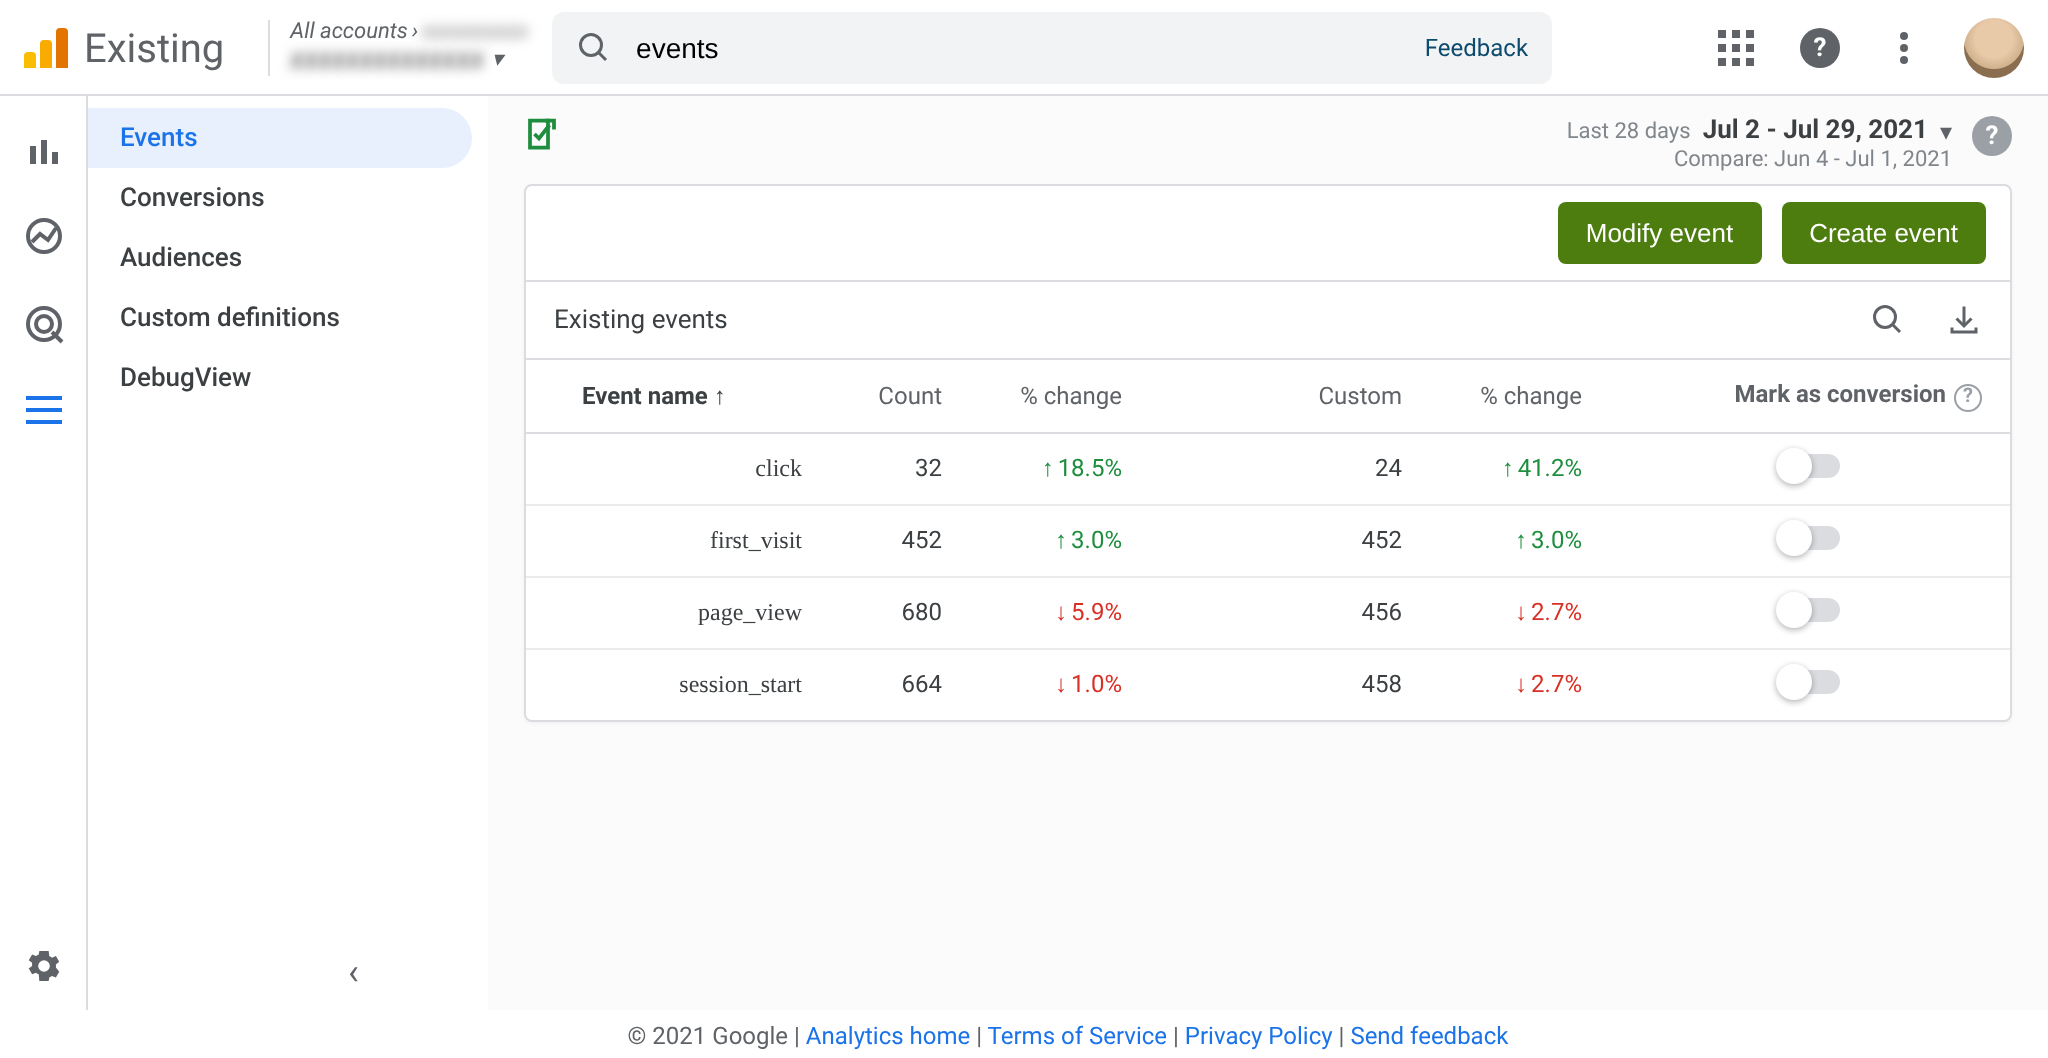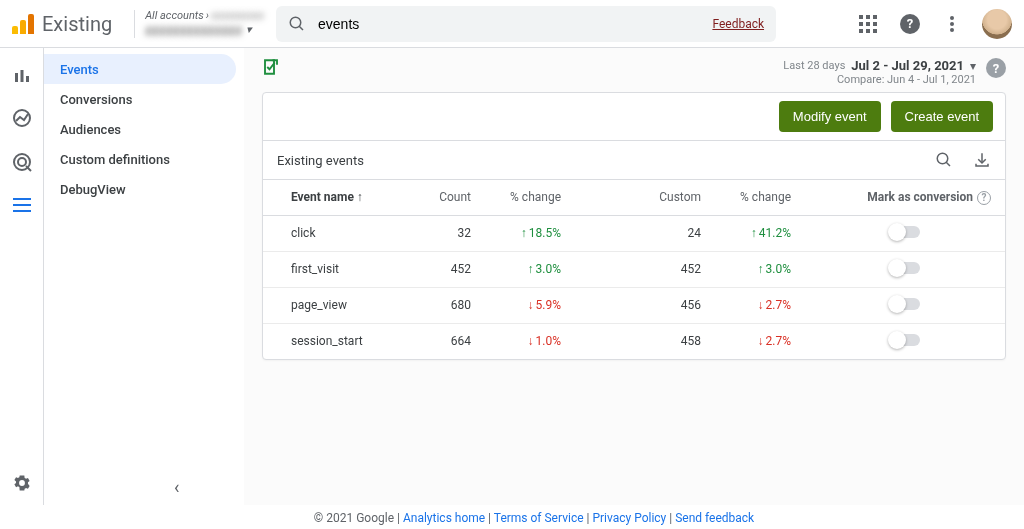--- a/index.html
+++ b/index.html
@@ -8,21 +8,21 @@
   .logo-wrap { display: flex; align-items: center; gap: 8px; margin-right: 12px; }
   .logo-mark { display: flex; align-items: flex-end; gap: 2px; }
   .logo-mark span { display: inline-block; width: 6px; border-radius: 2px 2px 0 0; }
   .brand { font-size: 20px; color: #5f6368; font-weight: 400; }
   .divider-v { width: 1px; height: 28px; background: #dadce0; margin: 0 10px; }
   .acct { display: flex; flex-direction: column; font-size: 11px; color: #5f6368; line-height: 1.2; font-style: italic; }
   .acct-top { display: flex; align-items: center; gap: 2px; }
   .blur { color: transparent; text-shadow: 0 0 6px #777; }
   .search-box { margin-left: 12px; background: #f1f3f4; border-radius: 6px; display: flex; align-items: center; height: 36px; padding: 0 12px; flex: 0 0 500px; }
   .search-box input { border: none; background: transparent; outline: none; font-size: 14px; flex: 1; padding-left: 12px; }
-  .feedback { text-decoration: underline; color: #7f1d1d; font-size: 12px; }
+  .feedback { color: #0c4a6e; font-size: 12px; }
   .hdr-right { margin-left: auto; display: flex; align-items: center; gap: 18px; }
   .icon-btn { width: 24px; height: 24px; display: flex; align-items: center; justify-content: center; cursor: pointer; color: #5f6368; }
   .avatar-hdr { width: 30px; height: 30px; border-radius: 50%; background: radial-gradient(circle at 50% 35%, #e8c9a8 38%, #d1b28e 60%, #8a6e4f 62%); }
   .layout { display: flex; height: calc(100% - 48px - 24px); }
   .rail { width: 44px; border-right: 1px solid #dadce0; display: flex; flex-direction: column; align-items: center; padding-top: 18px; gap: 24px; position: relative; }
   .rail .rail-icon { color: #5f6368; cursor: pointer; }
   .rail .rail-icon.active { color: #1a73e8; }
   .rail .gear { position: absolute; bottom: 12px; }
   .subnav { width: 200px; padding-top: 6px; }
   .subnav-item { display: flex; align-items: center; height: 30px; padding-left: 16px; font-size: 13px; border-radius: 0 15px 15px 0; cursor: pointer; margin-right: 8px; color: #3c4043; font-weight: 500; }
@@ -39,21 +39,21 @@
   .card { background: #fff; border: 1px solid #dadce0; border-radius: 4px; box-shadow: 0 1px 2px rgba(0,0,0,0.04); }
   .btn-row { display: flex; justify-content: flex-end; gap: 10px; padding: 8px 12px; border-bottom: 1px solid #dadce0; }
   .btn { background: #4d7c0f; color: #fff; border: none; border-radius: 4px; font-size: 13px; font-weight: 500; padding: 8px 14px; cursor: pointer; }
   .tbl-head { display: flex; align-items: center; justify-content: space-between; padding: 10px 14px; border-bottom: 1px solid #dadce0; color: #3c4043; font-size: 13px; }
   .tbl-head .tools { display: flex; gap: 20px; color: #5f6368; }
   table { width: 100%; border-collapse: collapse; font-size: 12px; }
   th { text-align: right; font-weight: 400; color: #5f6368; padding: 10px 14px; border-bottom: 1px solid #dadce0; }
   th.name-col { text-align: left; font-weight: 700; color: #3c4043; padding-left: 28px; }
   th.mark-col { color: #5f6368; font-weight: bold; }
   td { padding: 10px 14px; border-bottom: 1px solid #ebebeb; text-align: right; }
-  td.name-cell { text-align: left; padding-left: 28px; }
+  td.name-cell { text-align: right; padding-left: 28px; font-family: Liberation Serif, serif; }
   tr:last-child td { border-bottom: none; }
   .up { color: #1e8e3e; display: inline-flex; align-items: center; gap: 2px; }
   .down { color: #d93025; display: inline-flex; align-items: center; gap: 2px; }
   .arrow { font-size: 12px; }
   .toggle { position: relative; width: 30px; height: 12px; background: #dadce0; border-radius: 6px; display: inline-block; }
   .toggle::after { content: ""; position: absolute; left: -2px; top: -3px; width: 18px; height: 18px; background: #fff; border-radius: 50%; box-shadow: 0 1px 3px rgba(0,0,0,0.3); }
   .footer { position: absolute; bottom: 4px; left: 44px; right: 0; text-align: center; font-size: 12px; color: #5f6368; }
   .footer a { color: #1a73e8; text-decoration: none; }
   svg { display: block; }
 </style>

